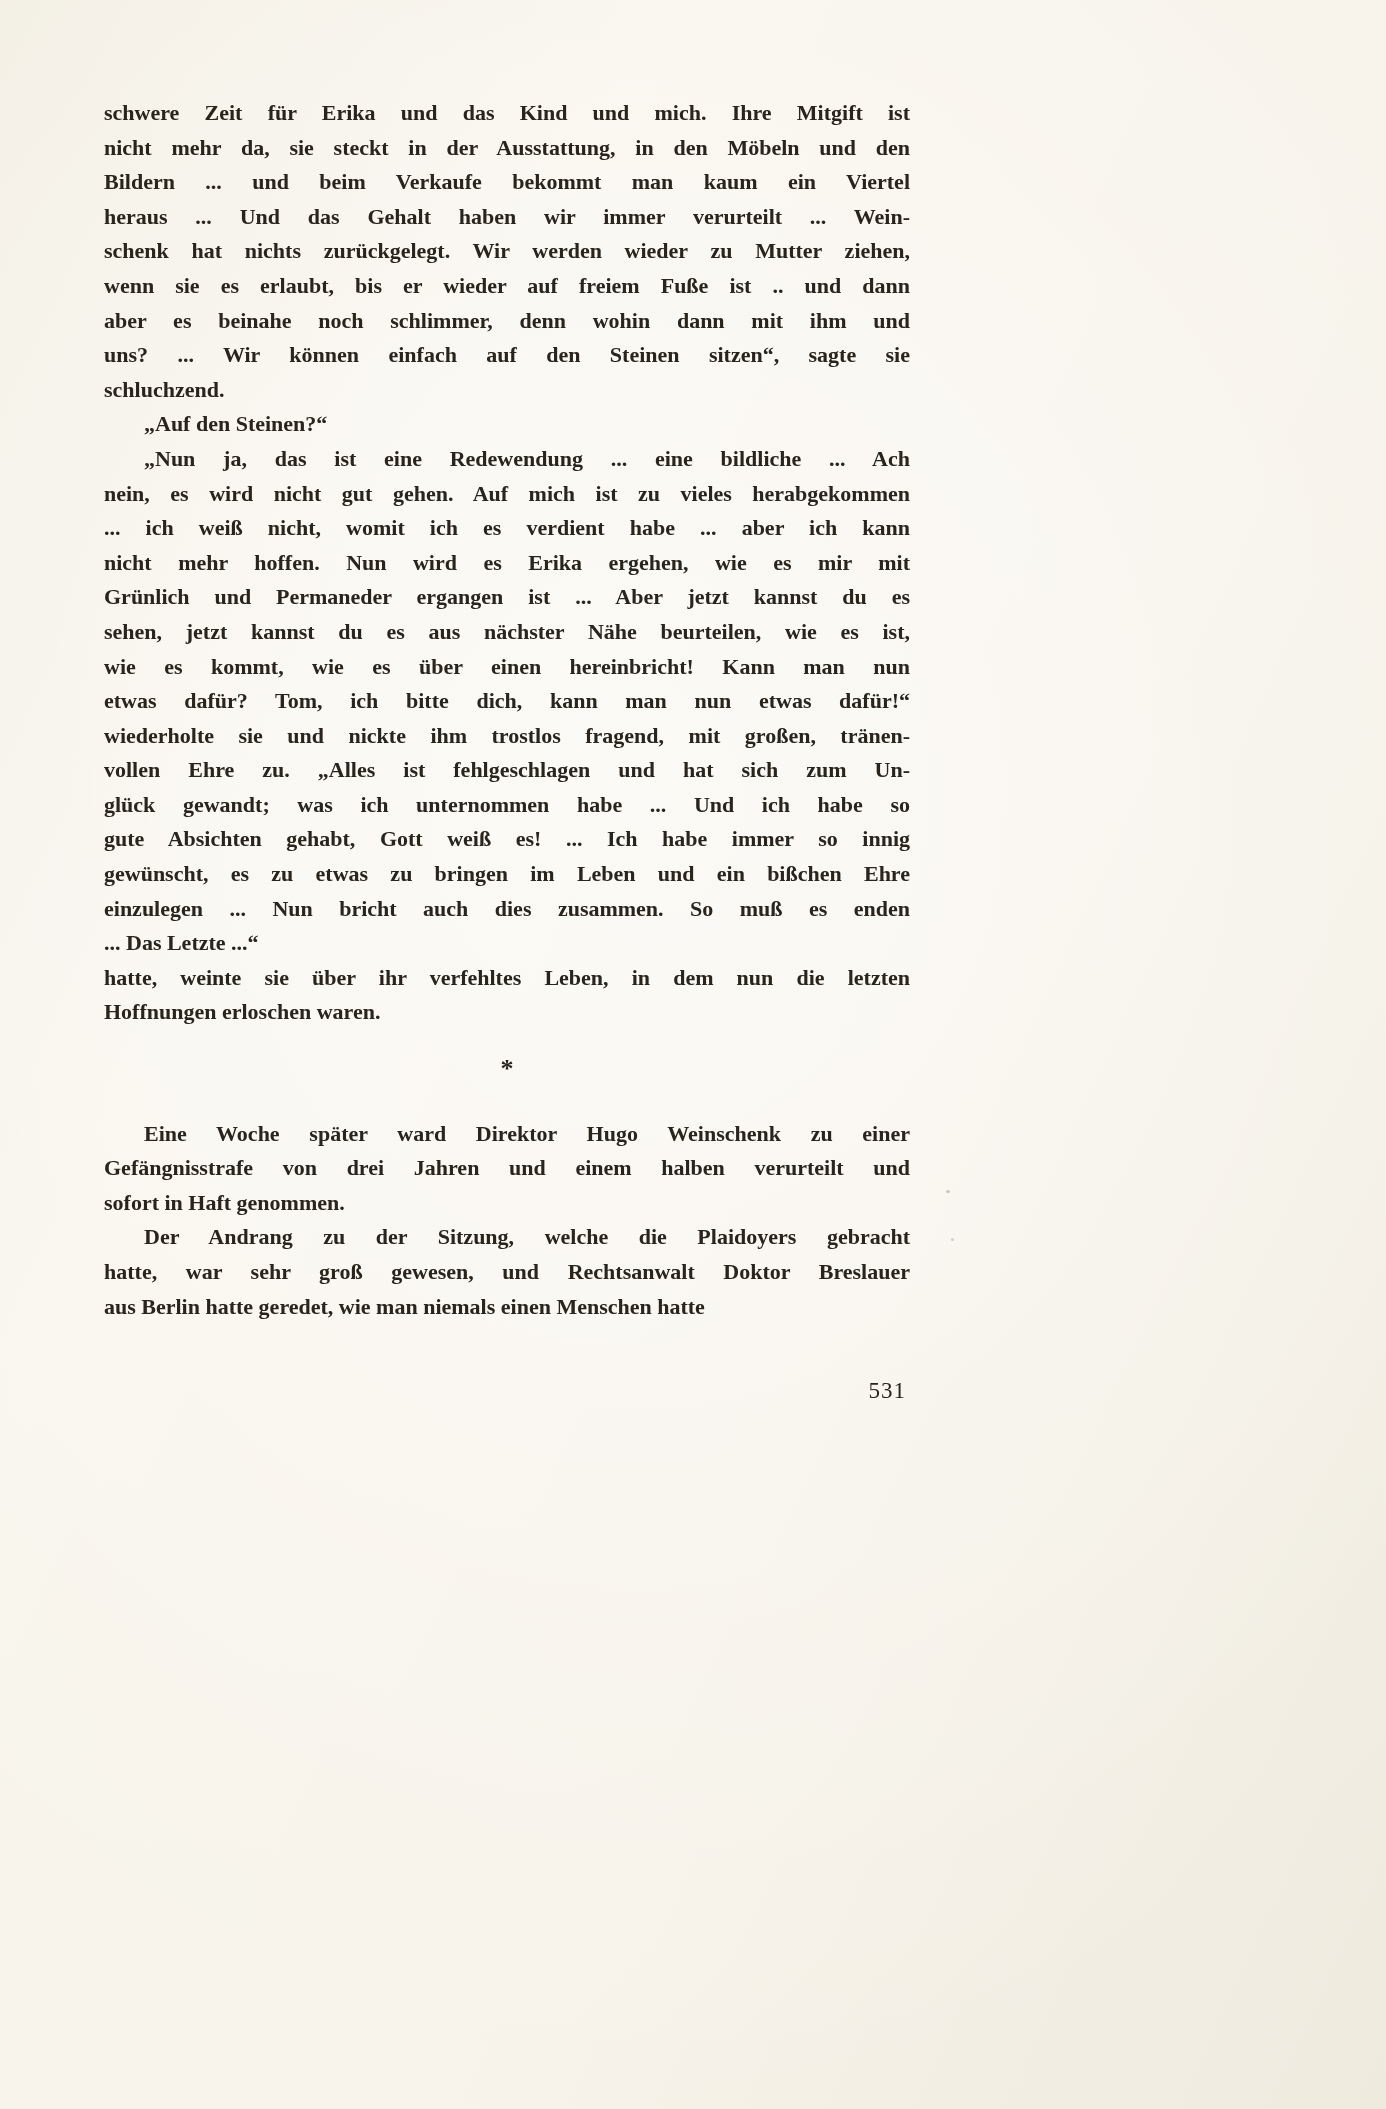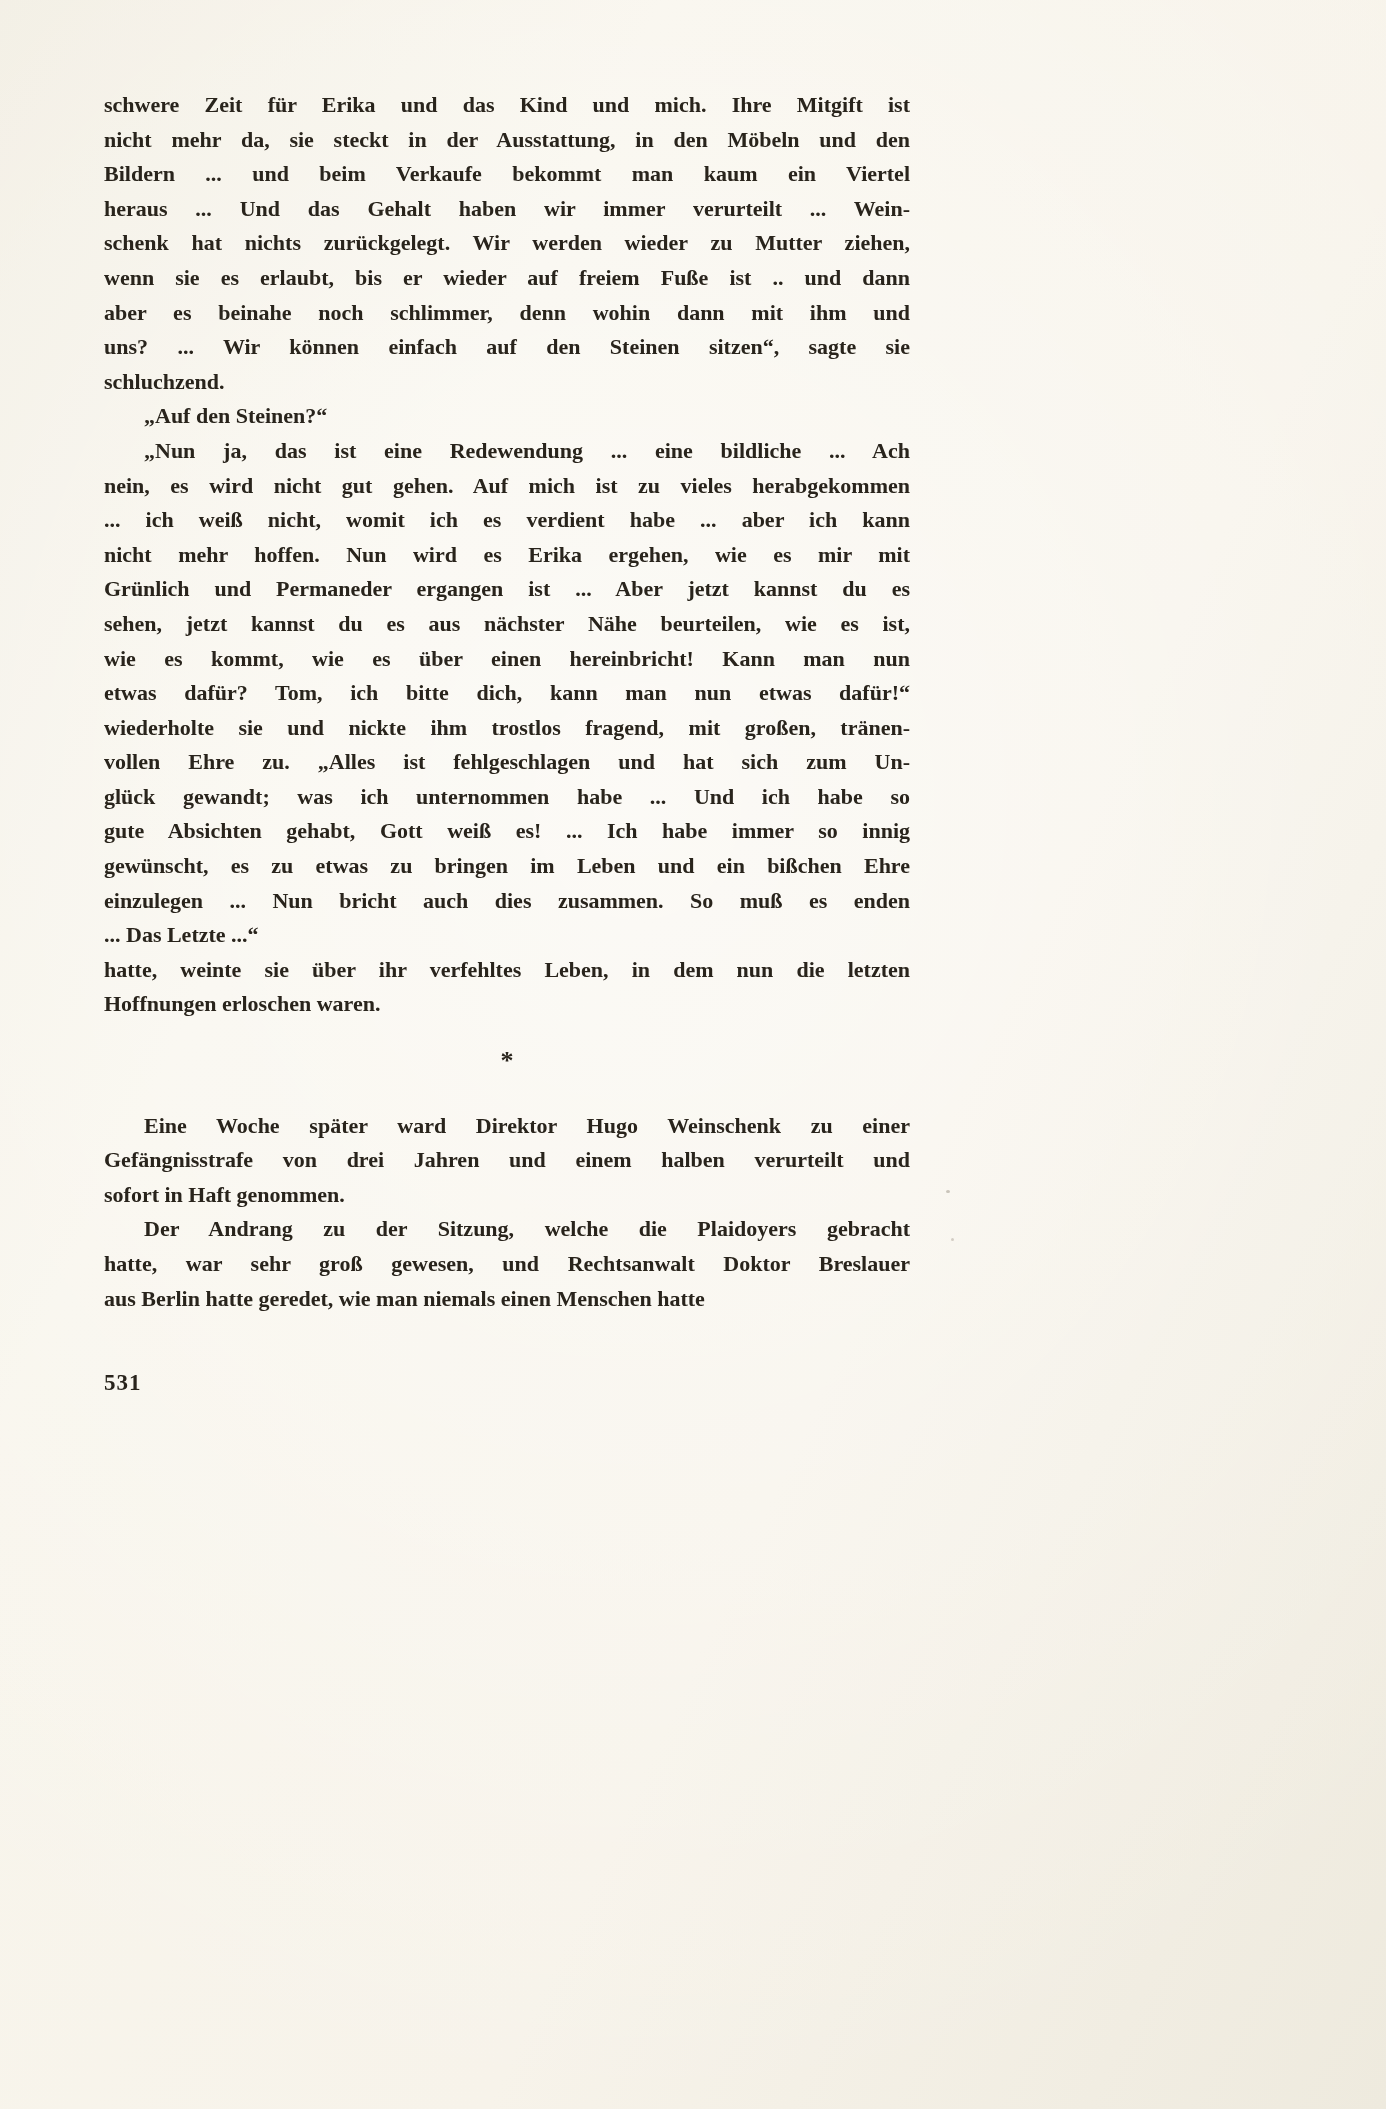--- a/index.html
+++ b/index.html
@@ -13,45 +13,45 @@
   .paper {
     position: absolute;
     inset: 0;
     background:
       radial-gradient(ellipse 120% 90% at 46% 38%, rgba(255,255,255,0.55), rgba(255,255,255,0) 70%),
       linear-gradient(115deg, #f2eee3 0%, #f8f5ec 28%, #f7f3ea 62%, #eeeade 100%);
   }
   .text-block {
     position: absolute;
     left: 104px;
-    top: 88px;
+    top: 96px;
     width: 806px;
     color: #29241c;
     font-weight: 700;
     font-size: 22px;
     line-height: 34.6px;
   }
   .line { text-align: justify; text-align-last: justify; }
   .line.last { text-align-last: left; }
   .para.indent .line.first { text-indent: 40px; }
   .separator {
     text-align: center;
     font-size: 26px;
     line-height: 34.6px;
     margin: 22px 0 30px;
     color: #29241c;
     font-weight: 700;
   }
   .page-number {
     margin-top: 50px;
-    text-align: left;
+    text-align: right;
     font-size: 23px;
     letter-spacing: 1px;
     padding-right: 4px;
-    font-weight: 700;
+    font-weight: 400;
     color: #29241c;
   }
   .speck { position: absolute; border-radius: 50%; background: #9a9284; }
 </style>
 </head>
 <body>
 
 <div class="paper">
   <div class="text-block">
     <div>

